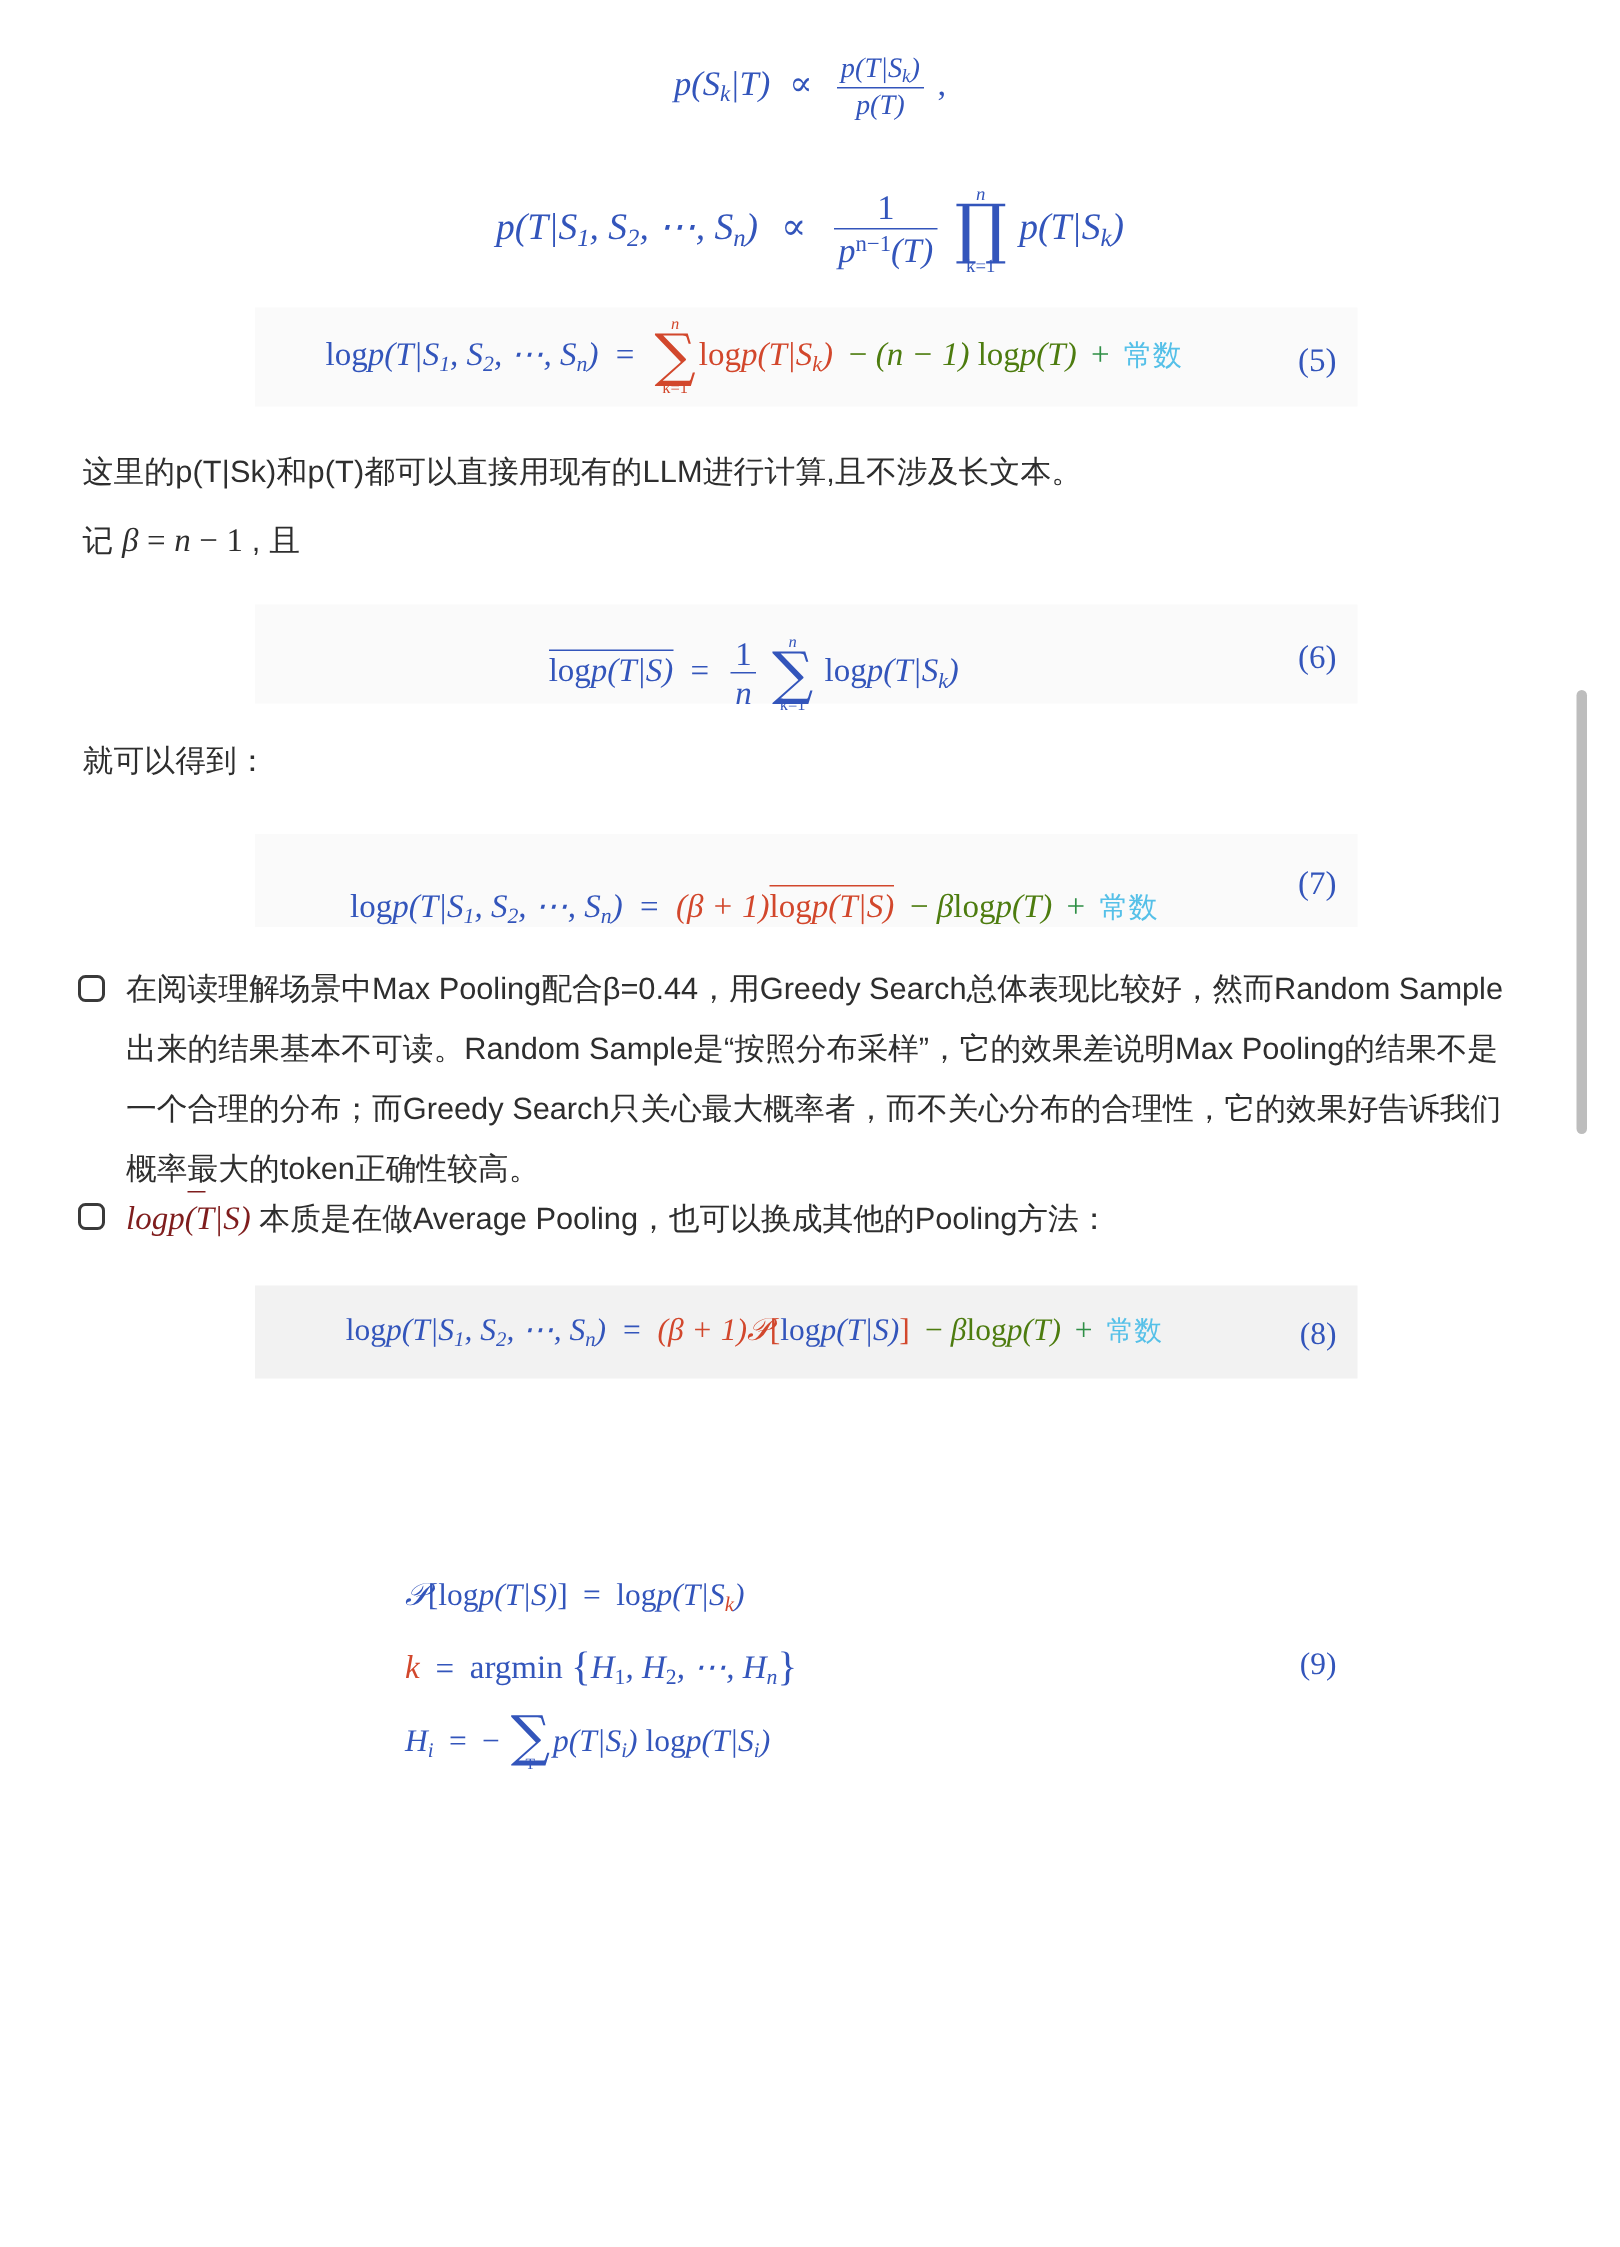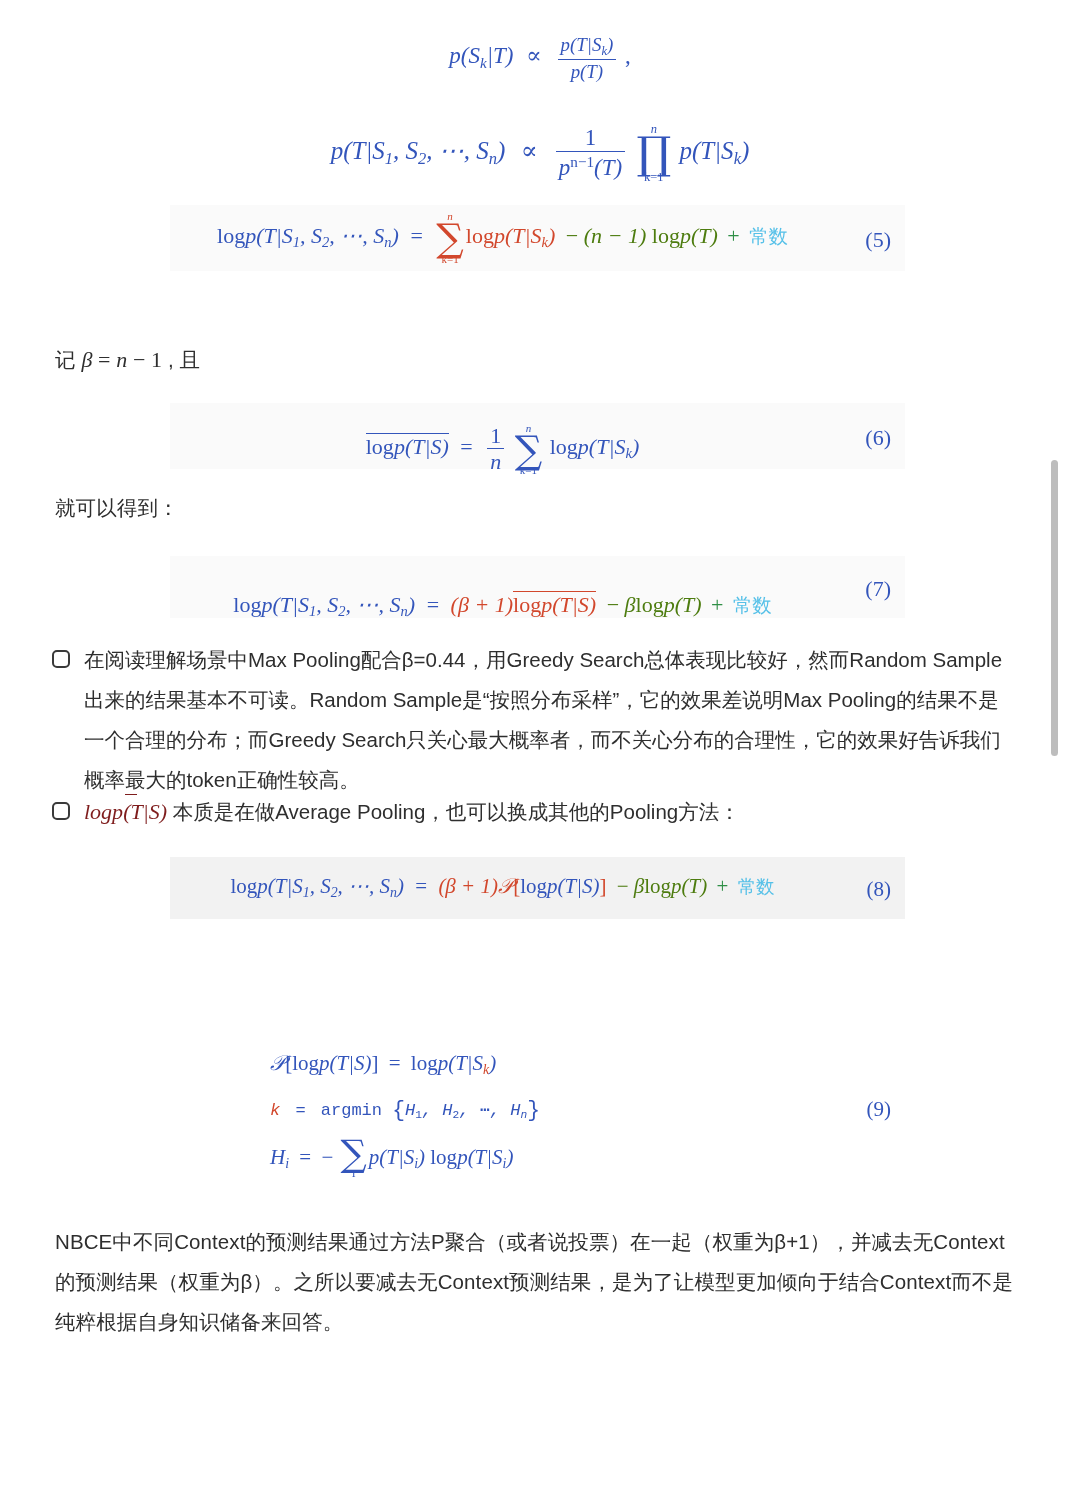--- a/index.html
+++ b/index.html
@@ -207,20 +207,21 @@
           <span class="lim-bot">k=1</span>
         </span><span class="red"><span class="up">log</span><i>p(T|S</i><span class="sub">k</span><i>)</i></span>
         <span class="grn" style="padding-left:5px;"><span class="up">−</span> <i>(n − 1) </i><span class="up">log</span><i>p(T)</i></span>
         <span class="up" style="padding:0 4px; color:#2f8f46;">+</span>
         <span class="cyn up" style="font-family:'Liberation Sans',sans-serif; font-size:0.88em;">常数</span>
       </span>
     </div>
     <span class="eqno" style="font-size:22px; right:14px; top:22px;">(5)</span>
   </div>
 
+  <div class="para" style="left:55px; top:295px; width:960px;">这里的p(T|Sk)和p(T)都可以直接用现有的LLM进行计算,且不涉及长文本。</div>
 
   <div class="para" style="left:55px; top:340px; width:960px;">
     <span>记 </span><span class="mth it" style="font-size:22px; color:#2e2e2e;">β</span><span class="mth up" style="font-size:22px; color:#2e2e2e;"> = </span><span class="mth it" style="font-size:22px; color:#2e2e2e;">n</span><span class="mth up" style="font-size:22px; color:#2e2e2e;"> − 1</span><span> , 且</span>
   </div>
 
   <div class="fblock" style="left:170px; top:403px; width:735px; height:66px;">
     <div class="fbody" style="padding-right:70px;">
       <span class="mth" style="font-size:22px;">
         <span class="ovl"><span class="up">log</span><i>p(T|S)</i></span>
         <span class="up" style="padding:0 6px;">=</span>
@@ -280,39 +281,38 @@
   </div>
 
 
   <div class="fblock plain" style="left:170px; top:1035px; width:735px; height:140px; display:block;">
     <div style="position:absolute; left:100px; top:8px;">
       <div class="mth" style="font-size:21px; line-height:41px;">
         <i style="font-family:'DejaVu Serif',serif;">𝒫</i><span class="up">[</span><span class="up">log</span><i>p(T|S)</i><span class="up">]</span>
         <span class="up" style="padding:0 5px;">=</span>
         <span class="up">log</span><i>p(T|S</i><span class="sub red">k</span><i>)</i>
       </div>
-      <div class="mth" style="font-size:17px; line-height:41px;font-family:Liberation Mono, monospace;">
+      <div class="mth" style="font-size:22px; line-height:41px;">
         <i class="red">k</i>
         <span class="up" style="padding:0 5px;">=</span>
         <span class="up">argmin</span>
         <span class="up" style="font-size:1.25em; vertical-align:-0.06em;">{</span><i>H</i><span class="sub" style="font-style:normal">1</span><i>, H</i><span class="sub" style="font-style:normal">2</span><i>, ⋯, H</i><span class="sub">n</span><span class="up" style="font-size:1.25em; vertical-align:-0.06em;">}</span>
       </div>
       <div class="mth" style="font-size:21px; line-height:41px;">
         <i>H</i><span class="sub">i</span>
         <span class="up" style="padding:0 5px;">=</span>
         <span class="up">−</span>
         <span class="bigop">
           <span class="glyph">∑</span>
           <span class="lim-bot">T</span>
         </span><i>p(T|S</i><span class="sub">i</span><i>)</i>
         <span class="up">log</span><i>p(T|S</i><span class="sub">i</span><i>)</i>
       </div>
     </div>
     <span class="eqno" style="font-size:21px; right:14px; top:62px;">(9)</span>
   </div>
 
-  <div class="para" style="left:55px; top:1222px; width:963px;">NBCE中不同Context的预测结果通过方法P聚合（或者说投票）在一起（权重为β+1），并减去无Context的预测结果（权重为β）。之所以要减去无Context预测结果，是为了让模型更加倾向于结合Context而不是纯粹根据自身知识储备来回答。</div>
 
   <div class="scrollbar-track">
     <div class="scrollbar-thumb" id="sb-thumb" style="top: 460px; height: 296px;"></div>
   </div>
 
 </div>
 
 </body></html>

